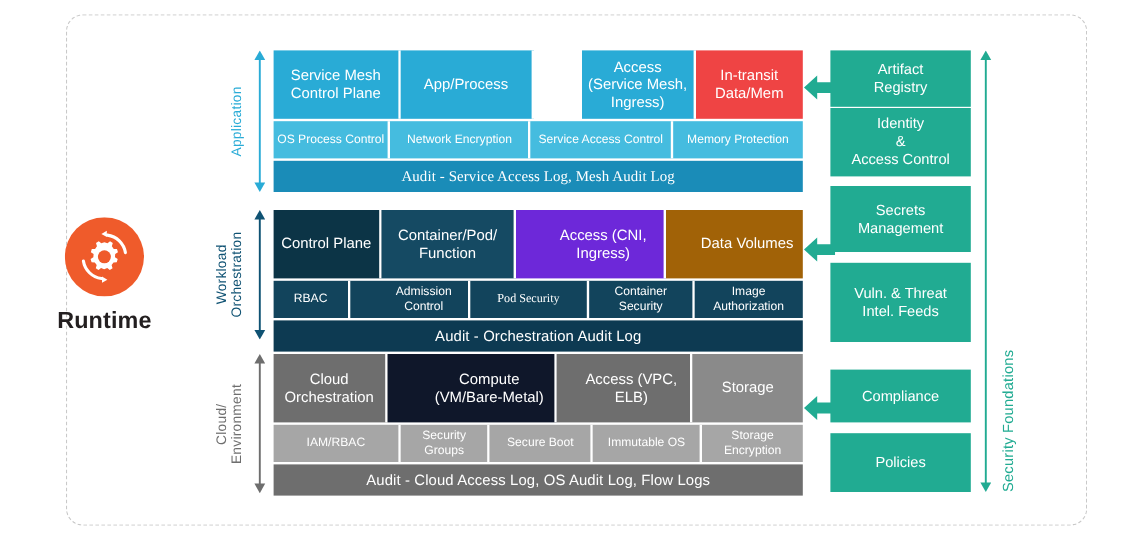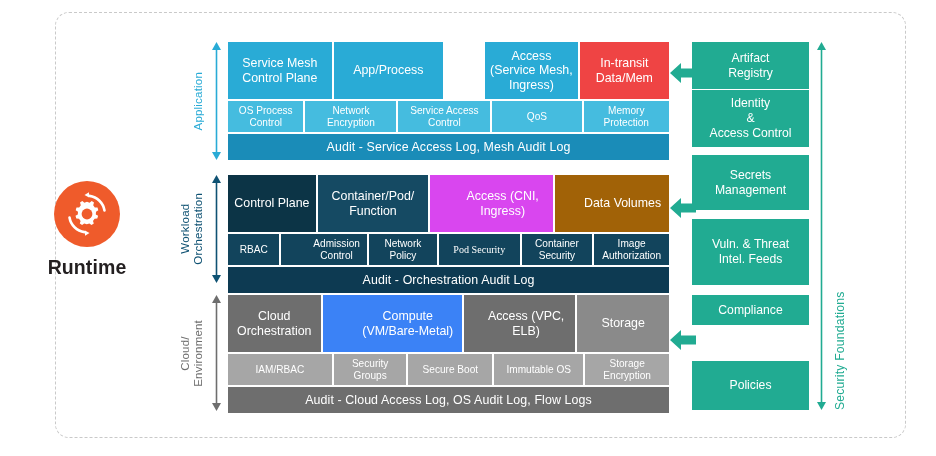--- a/index.html
+++ b/index.html
@@ -158,58 +158,55 @@
       <div class="cell" style="flex:99;  background:#ef4444;">In-transit
 Data/Mem</div>
     </div>
     <div class="row-sub">
       <div class="cell" style="flex:76; background:#45bcdf;">OS Process
 Control</div>
       <div class="cell" style="flex:93; background:#45bcdf;">Network
 Encryption</div>
       <div class="cell" style="flex:94; background:#45bcdf;">Service Access
 Control</div>
-      <div class="cell" style="flex:91; background:#45bcdf;">QoS</div>
       <div class="cell" style="flex:87; background:#45bcdf;">Memory
 Protection</div>
     </div>
-    <div class="audit" style="background:#1a8cb8;">Audit - Service Access Log, Mesh Audit Log</div>
+    <div class="audit" style="background:#1a8cb8;font-family:Liberation Serif, serif;">Audit - Service Access Log, Mesh Audit Log</div>
   </div>
 
   <div class="layer" style="top:175px;">
     <div class="row-main">
       <div class="cell" style="flex:98;  background:#0c3446;">Control
 Plane</div>
       <div class="cell" style="flex:125; background:#154a63;">Container/Pod/
 Function</div>
-      <div class="cell" style="flex:114; background:#d946ef;padding-left:25px;">Access
+      <div class="cell" style="flex:114; background:#6d28d9;padding-left:25px;">Access
 (CNI, Ingress)</div>
       <div class="cell" style="flex:104; background:#a16207;padding-left:24px;">Data
 Volumes</div>
     </div>
     <div class="row-sub">
       <div class="cell" style="flex:54; background:#12445c;">RBAC</div>
       <div class="cell" style="flex:65; background:#12445c;padding-left:28px;">Admission
 Control</div>
-      <div class="cell" style="flex:74; background:#12445c;">Network
-Policy</div>
       <div class="cell" style="flex:89; background:#12445c;font-family:Liberation Serif, serif;">Pod Security</div>
       <div class="cell" style="flex:77; background:#12445c;">Container
 Security</div>
       <div class="cell" style="flex:82; background:#12445c;">Image
 Authorization</div>
     </div>
     <div class="audit" style="background:#0d3a52;">Audit - Orchestration Audit Log</div>
   </div>
 
   <div class="layer" style="top:295px;">
     <div class="row-main">
       <div class="cell" style="flex:104; background:#6e6e6e;">Cloud
 Orchestration</div>
-      <div class="cell" style="flex:123; background:#3b82f6;padding-left:34px;">Compute
+      <div class="cell" style="flex:123; background:#0f172a;padding-left:34px;">Compute
 (VM/Bare-Metal)</div>
       <div class="cell" style="flex:111; background:#6e6e6e;padding-left:16px;">Access
 (VPC, ELB)</div>
       <div class="cell" style="flex:103; background:#8a8a8a;">Storage</div>
     </div>
     <div class="row-sub">
       <div class="cell" style="flex:107; background:#a6a6a6;">IAM/RBAC</div>
       <div class="cell" style="flex:73;  background:#a6a6a6;">Security
 Groups</div>
       <div class="cell" style="flex:85;  background:#a6a6a6;">Secure
@@ -233,21 +230,21 @@
 
   <div class="tealbox" style="top:42px;  height:47px;">Artifact
 Registry</div>
   <div class="tealbox" style="top:155px; height:55px;">Secrets
 Management</div>
   <div class="tealbox" style="top:90px;  height:57px;">Identity
 &amp;
 Access Control</div>
   <div class="tealbox" style="top:219px; height:66px;">Vuln. &amp; Threat
 Intel. Feeds</div>
-  <div class="tealbox" style="top:295px; height:30px;">Compliance</div>
+  <div class="tealbox" style="top:308px; height:44px;">Compliance</div>
   <div class="tealbox" style="top:361px; height:49px;">Policies</div>
 
   <svg class="sf-axis" width="11" height="368" viewBox="0 0 11 368">
     <line x1="5.5" y1="7" x2="5.5" y2="361" stroke="#21ab92" stroke-width="1.6"></line>
     <path d="M5.5 0 L10 8 L1 8 Z" fill="#21ab92"></path>
     <path d="M5.5 368 L10 360 L1 360 Z" fill="#21ab92"></path>
   </svg>
   <div class="sf-label">Security Foundations</div>
 
 </div>

